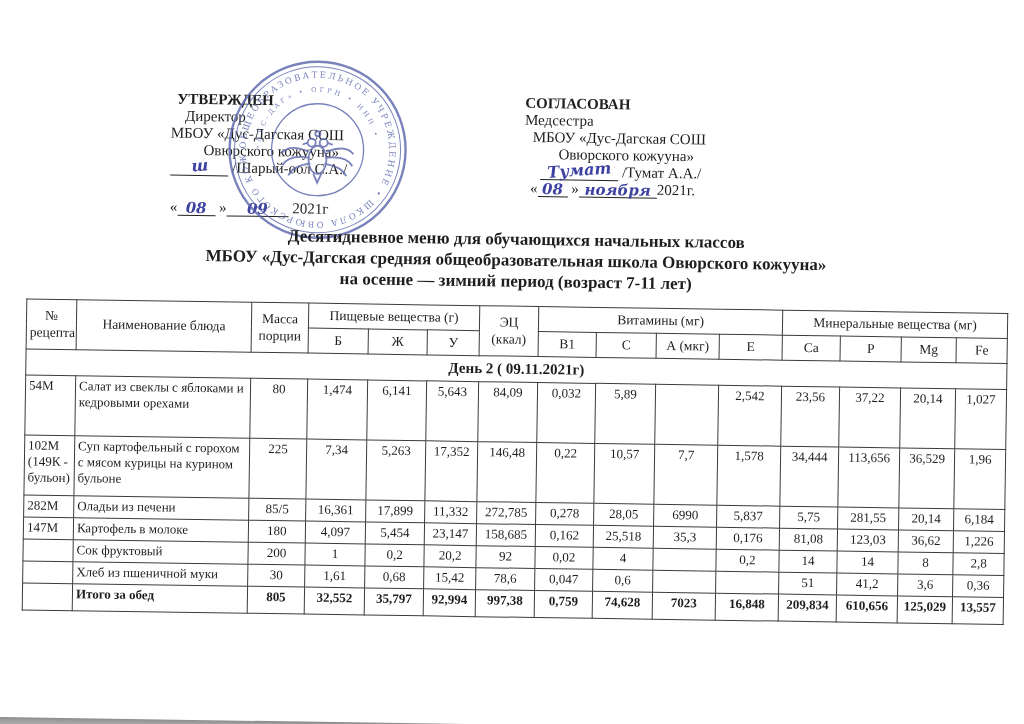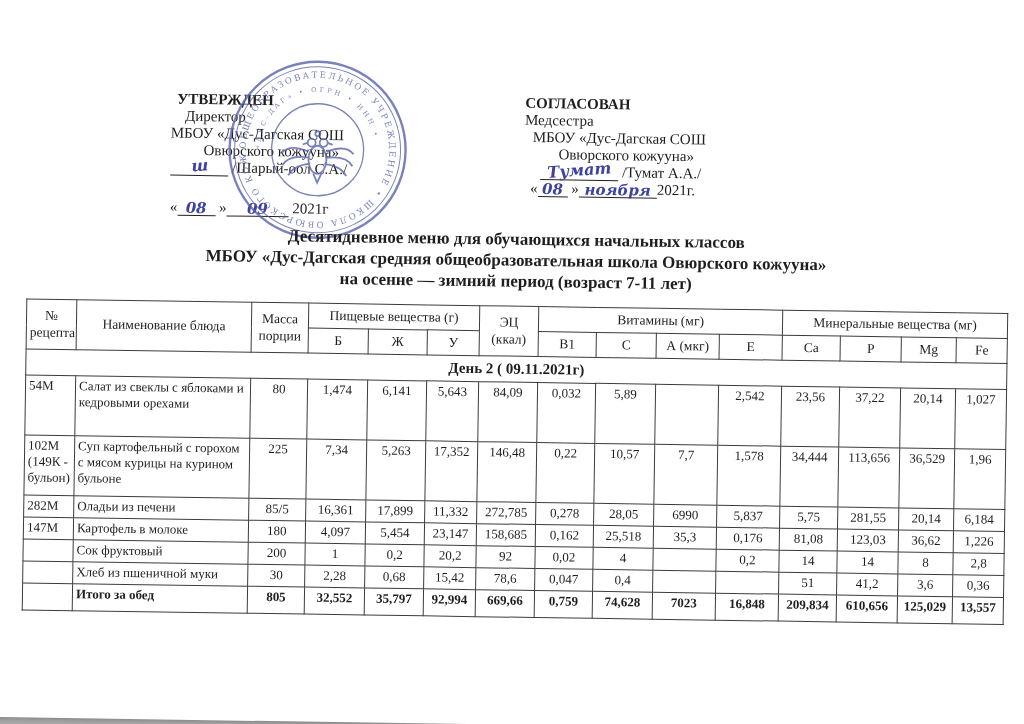--- a/index.html
+++ b/index.html
@@ -259,41 +259,41 @@
       <td class="c">0,2</td>
       <td class="c">14</td>
       <td class="c">14</td>
       <td class="c">8</td>
       <td class="c">2,8</td>
     </tr>
     <tr class="short">
       <td class="l"></td>
       <td class="l">Хлеб из пшеничной муки</td>
       <td class="c">30</td>
-      <td class="c">2,28</td>
+      <td class="c">1,61</td>
       <td class="c">0,68</td>
       <td class="c">15,42</td>
       <td class="c">78,6</td>
       <td class="c">0,047</td>
-      <td class="c">0,4</td>
+      <td class="c">0,6</td>
       <td class="c"></td>
       <td class="c"></td>
       <td class="c">51</td>
       <td class="c">41,2</td>
       <td class="c">3,6</td>
       <td class="c">0,36</td>
     </tr>
     <tr class="total">
       <td class="l"></td>
       <td class="l">Итого за обед</td>
       <td class="c">805</td>
       <td class="c">32,552</td>
       <td class="c">35,797</td>
       <td class="c">92,994</td>
-      <td class="c">669,66</td>
+      <td class="c">997,38</td>
       <td class="c">0,759</td>
       <td class="c">74,628</td>
       <td class="c">7023</td>
       <td class="c">16,848</td>
       <td class="c">209,834</td>
       <td class="c">610,656</td>
       <td class="c">125,029</td>
       <td class="c">13,557</td>
     </tr>
   </tbody>

